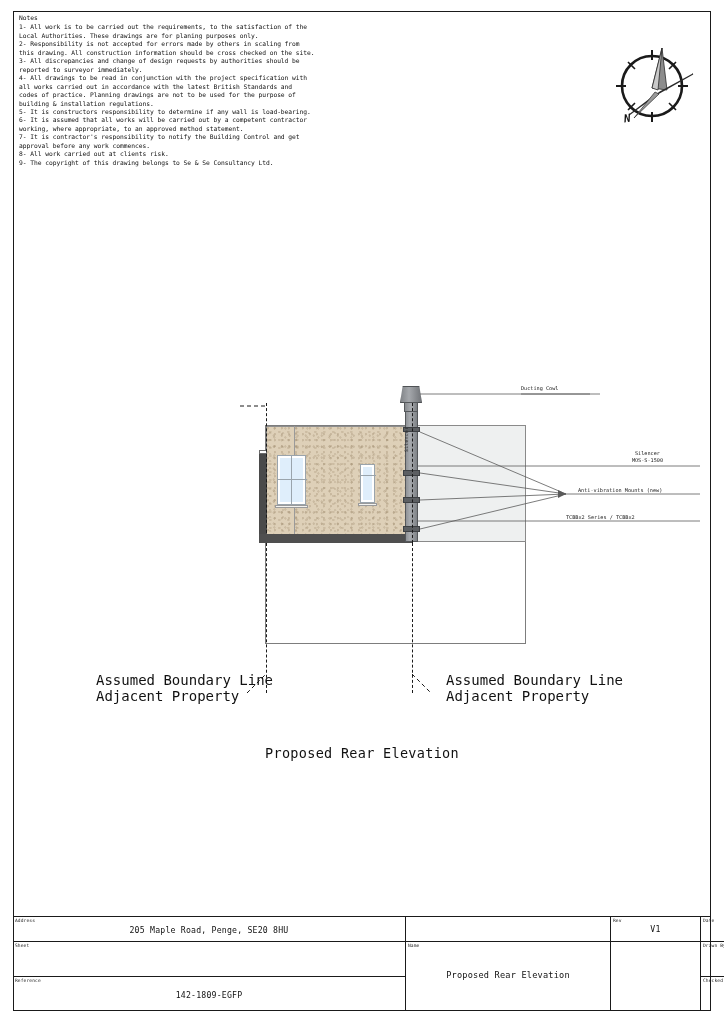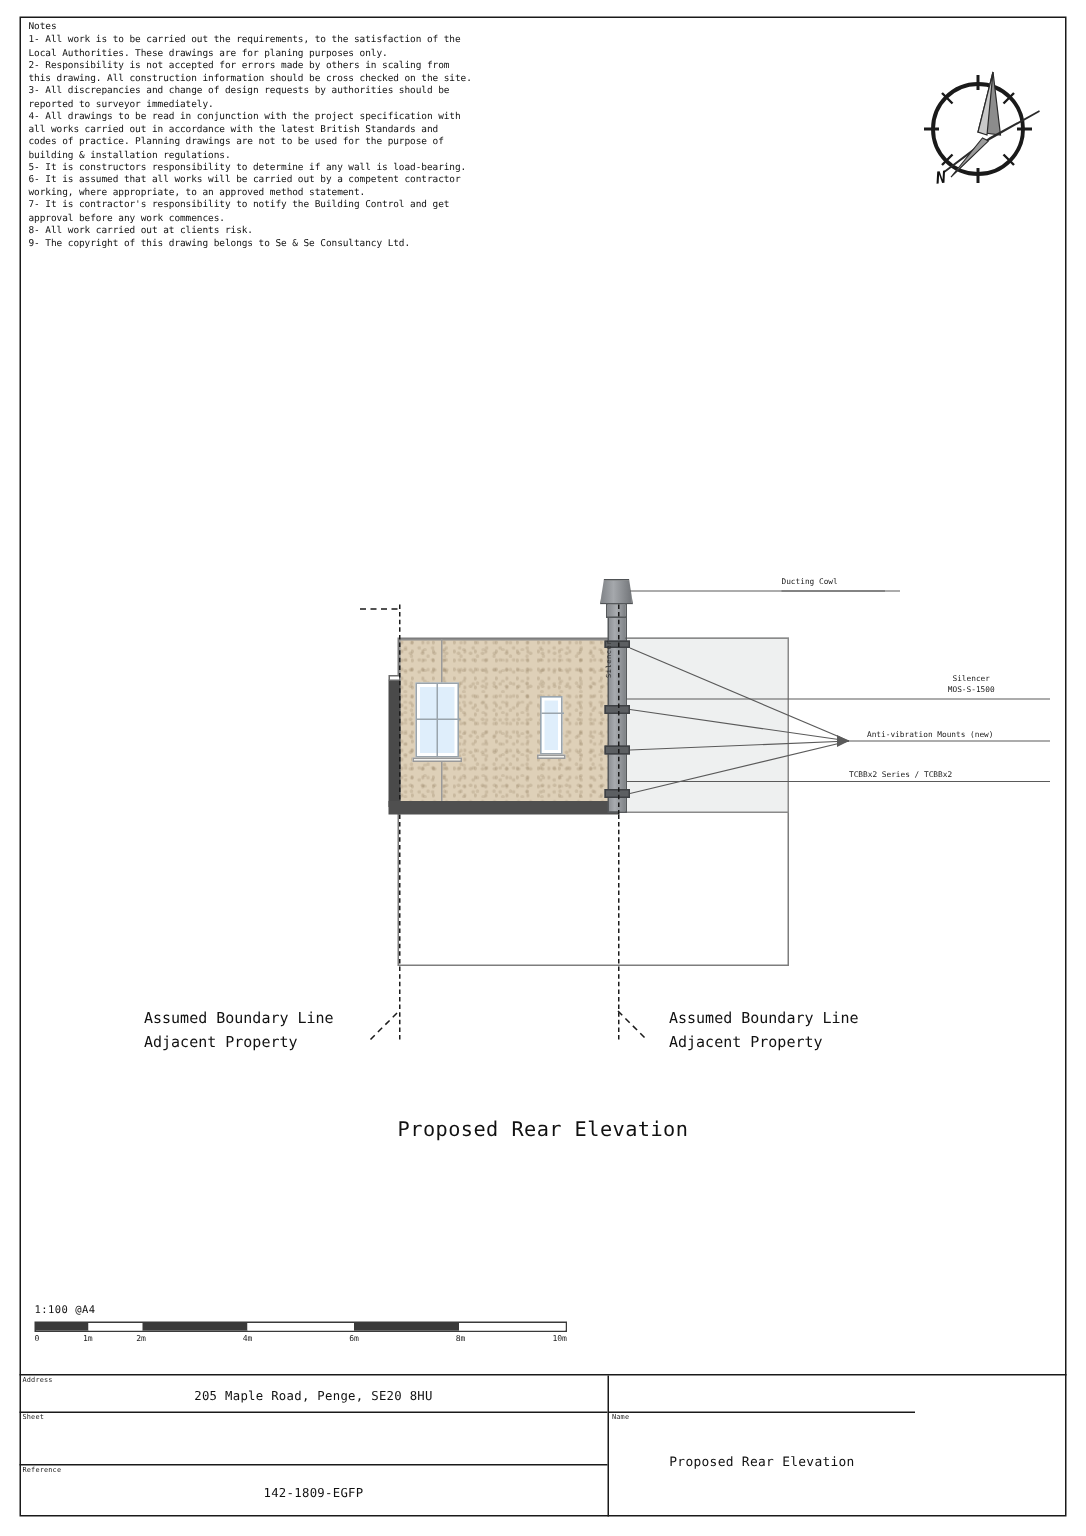--- a/index.html
+++ b/index.html
@@ -113,21 +113,21 @@
   }
 
   
   .anno{
     position:absolute;font-size:5.2px;line-height:7px;color:#1a1a1a;white-space:nowrap;
   }
   .anno.center{text-align:center;}
 
   
   .bcap{
-    position:absolute;font-size:10px;line-height:12.5px;color:#111;white-space:nowrap;
+    position:absolute;font-size:14px;line-height:12.5px;color:#111;white-space:nowrap;
   }
 
   
   .dtitle{
     position:absolute;left:0;top:745px;width:724px;text-align:center;
     font-size:13.5px;letter-spacing:.3px;color:#111;
   }
 
   
   .scalewrap{position:absolute;left:23px;top:869px;width:360px;}
@@ -273,40 +273,20 @@
 
   <div class="anno" style="left:566px;top:514px;">TCBBx2 Series / TCBBx2</div>
 
   <div class="bcap" style="left:96px;top:674px;">Assumed Boundary Line</div>
   <div class="bcap" style="left:96px;top:690px;">Adjacent Property</div>
   <div class="bcap" style="left:446px;top:674px;">Assumed Boundary Line</div>
   <div class="bcap" style="left:446px;top:690px;">Adjacent Property</div>
 
   <div class="dtitle">Proposed Rear Elevation</div>
 
-  <div class="scalewrap">
-    <div class="scaletext">1:100   @A4</div>
-    <div class="scalebar">
-      <div class="seg" style="width:10%;background:#3a3a3a;"></div>
-      <div class="seg" style="width:10%;background:#ffffff;"></div>
-      <div class="seg" style="width:20%;background:#3a3a3a;"></div>
-      <div class="seg" style="width:20%;background:#ffffff;"></div>
-      <div class="seg" style="width:20%;background:#3a3a3a;"></div>
-      <div class="seg" style="width:20%;background:#ffffff;"></div>
-    </div>
-    <div class="scaleticks">
-      <span class="first" style="left:0;">0</span>
-      <span style="left:10%;">1m</span>
-      <span style="left:20%;">2m</span>
-      <span style="left:40%;">4m</span>
-      <span style="left:60%;">6m</span>
-      <span style="left:80%;">8m</span>
-      <span class="last" style="left:100%;">10m</span>
-    </div>
-  </div>
 
   <div class="tblock">
 
     <div class="tb-left">
       <div class="cellv" style="left:0;top:0;width:392px;height:25px;border-bottom:1px solid #1a1a1a;padding-left:47px;">
         <div class="clabel">Address</div>
         <div class="cval" style="top:8px;">205 Maple Road, Penge, SE20 8HU</div>
       </div>
       <div class="cellv" style="left:0;top:25px;width:392px;height:35px;border-bottom:1px solid #1a1a1a;">
         <div class="clabel">Sheet</div>
@@ -318,15 +298,37 @@
     </div>
 
     <div class="tb-mid">
       <div class="cellv" style="left:0;top:0;width:204px;height:25px;border-bottom:1px solid #1a1a1a;"></div>
       <div class="cellv" style="left:0;top:25px;width:204px;height:69px;">
         <div class="clabel">Name</div>
         <div class="cval" style="top:28px;font-size:8.6px;">Proposed Rear Elevation</div>
       </div>
     </div>
 
+    <div class="tb-right">
+
+      <div class="cellv" style="left:0;top:0;width:90px;height:25px;border-bottom:1px solid #1a1a1a;border-right:1px solid #1a1a1a;">
+        <div class="clabel">Rev</div>
+        <div class="cval" style="top:7px;">V1</div>
+      </div>
+      <div class="cellv" style="left:90px;top:0;width:96px;height:25px;border-bottom:1px solid #1a1a1a;border-right:1px solid #1a1a1a;">
+        <div class="clabel">Date</div>
+        <div class="cval small" style="top:9px;">18/09/2023</div>
+      </div>
+      <div class="cellv" style="left:90px;top:25px;width:96px;height:35px;border-bottom:1px solid #1a1a1a;border-right:1px solid #1a1a1a;">
+        <div class="clabel">Drawn By</div>
+        <div class="cval" style="top:14px;">EA</div>
+      </div>
+      <div class="cellv" style="left:90px;top:60px;width:96px;height:34px;border-right:1px solid #1a1a1a;">
+        <div class="clabel">Checked By</div>
+        <div class="cval" style="top:14px;">SS</div>
+      </div>
+
+      <div class="cellv" style="left:0;top:25px;width:90px;height:69px;border-right:1px solid #1a1a1a;"></div>
+
+    </div>
   </div>
 
 </div>
 
 </body></html>

